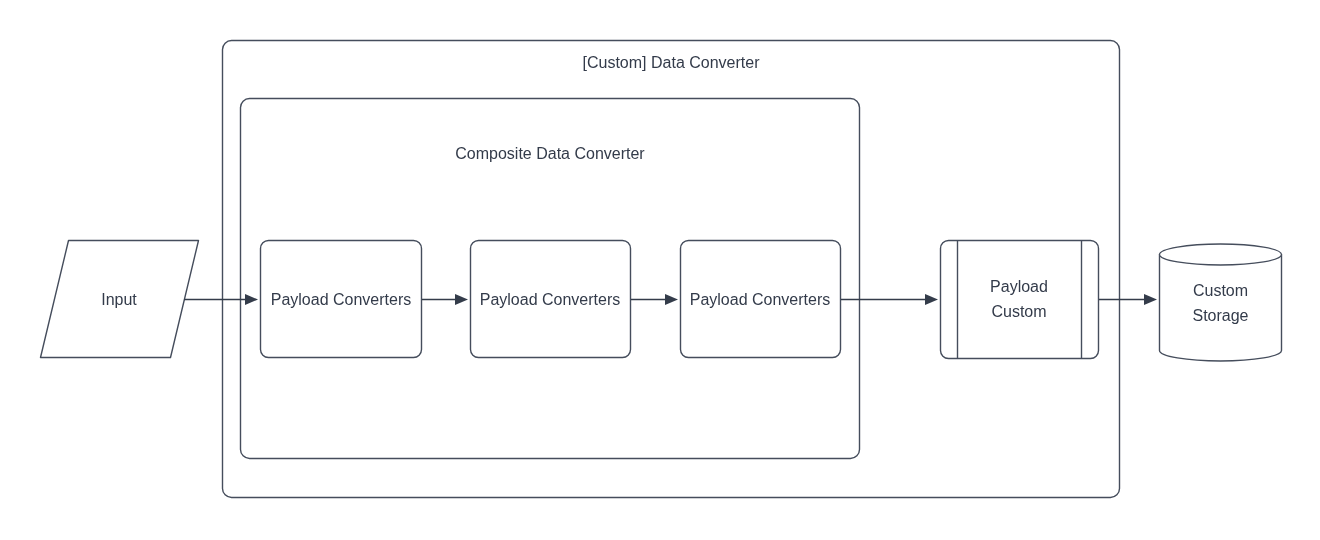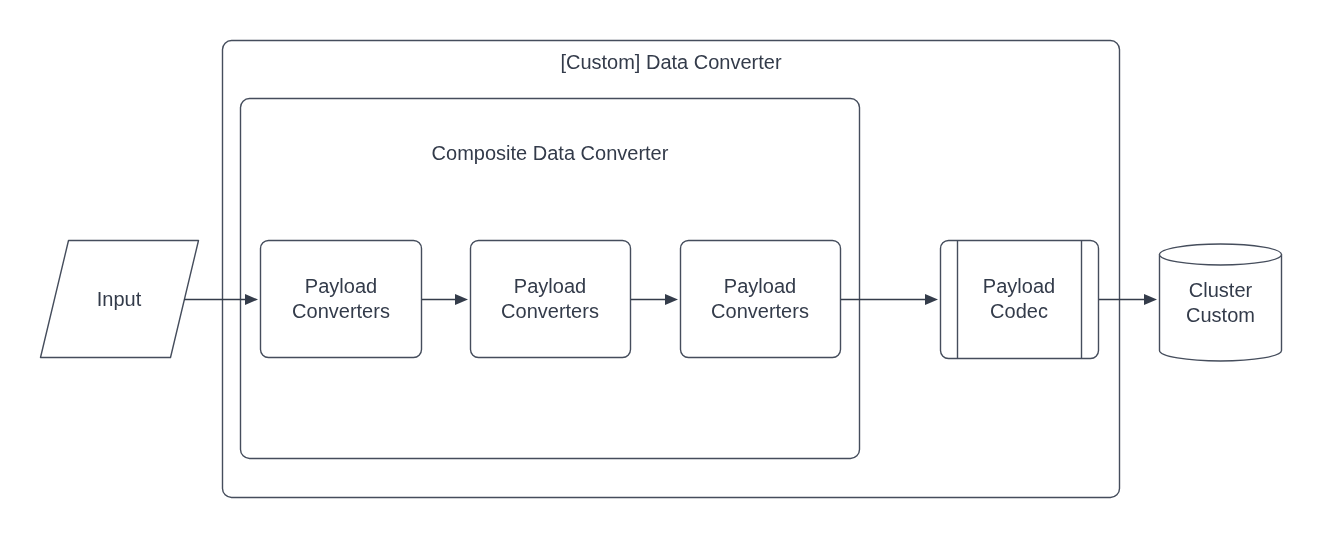--- a/index.html
+++ b/index.html
@@ -12,21 +12,21 @@
     color: #333b4a;
     overflow: hidden;
   }
   .canvas svg { position: absolute; left: 0; top: 0; }
   .label {
     position: absolute;
     display: flex;
     align-items: center;
     justify-content: center;
     text-align: center;
-    font-size: 20px;
+    font-size: 16px;
     line-height: 25px;
     color: #333b4a;
     pointer-events: none;
   }
   .label span { display: block; }
   .lbl-outer-title   { left: 222px; top: 44px;  width: 898px; height: 36px; }
   .lbl-inner-title   { left: 240px; top: 100px; width: 620px; height: 106px; }
   .lbl-input         { left: 40px;  top: 240px; width: 158px; height: 118px; }
   .lbl-conv1         { left: 260px; top: 240px; width: 162px; height: 118px; }
   .lbl-conv2         { left: 470px; top: 240px; width: 160px; height: 118px; }
@@ -84,19 +84,19 @@
   <div class="label lbl-conv1">
     <span>Payload Converters</span>
   </div>
   <div class="label lbl-conv2">
     <span>Payload Converters</span>
   </div>
   <div class="label lbl-conv3">
     <span>Payload Converters</span>
   </div>
   <div class="label lbl-codec">
-    <span>Payload Codec</span>
+    <span>Payload Custom</span>
   </div>
   <div class="label lbl-storage">
-    <span>Cluster Custom</span>
+    <span>Custom Storage</span>
   </div>
 
 </div>
 
 </body></html>

